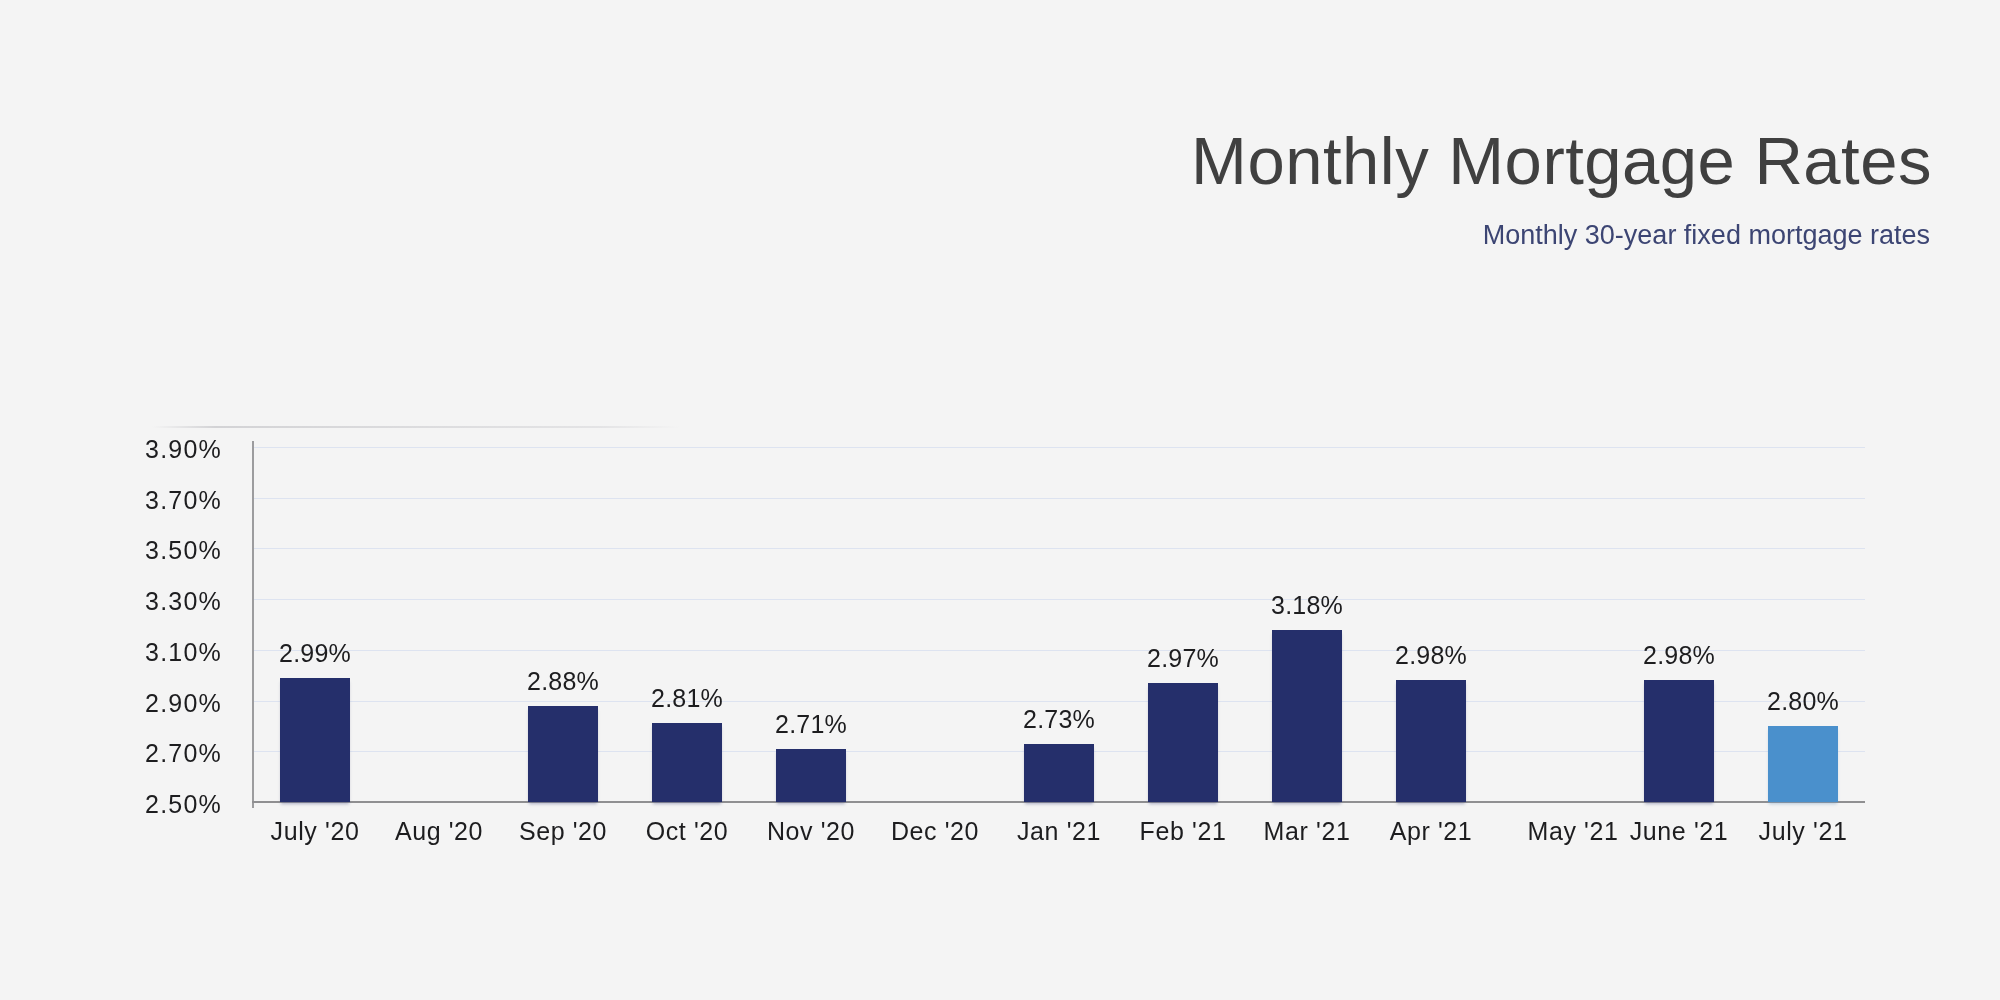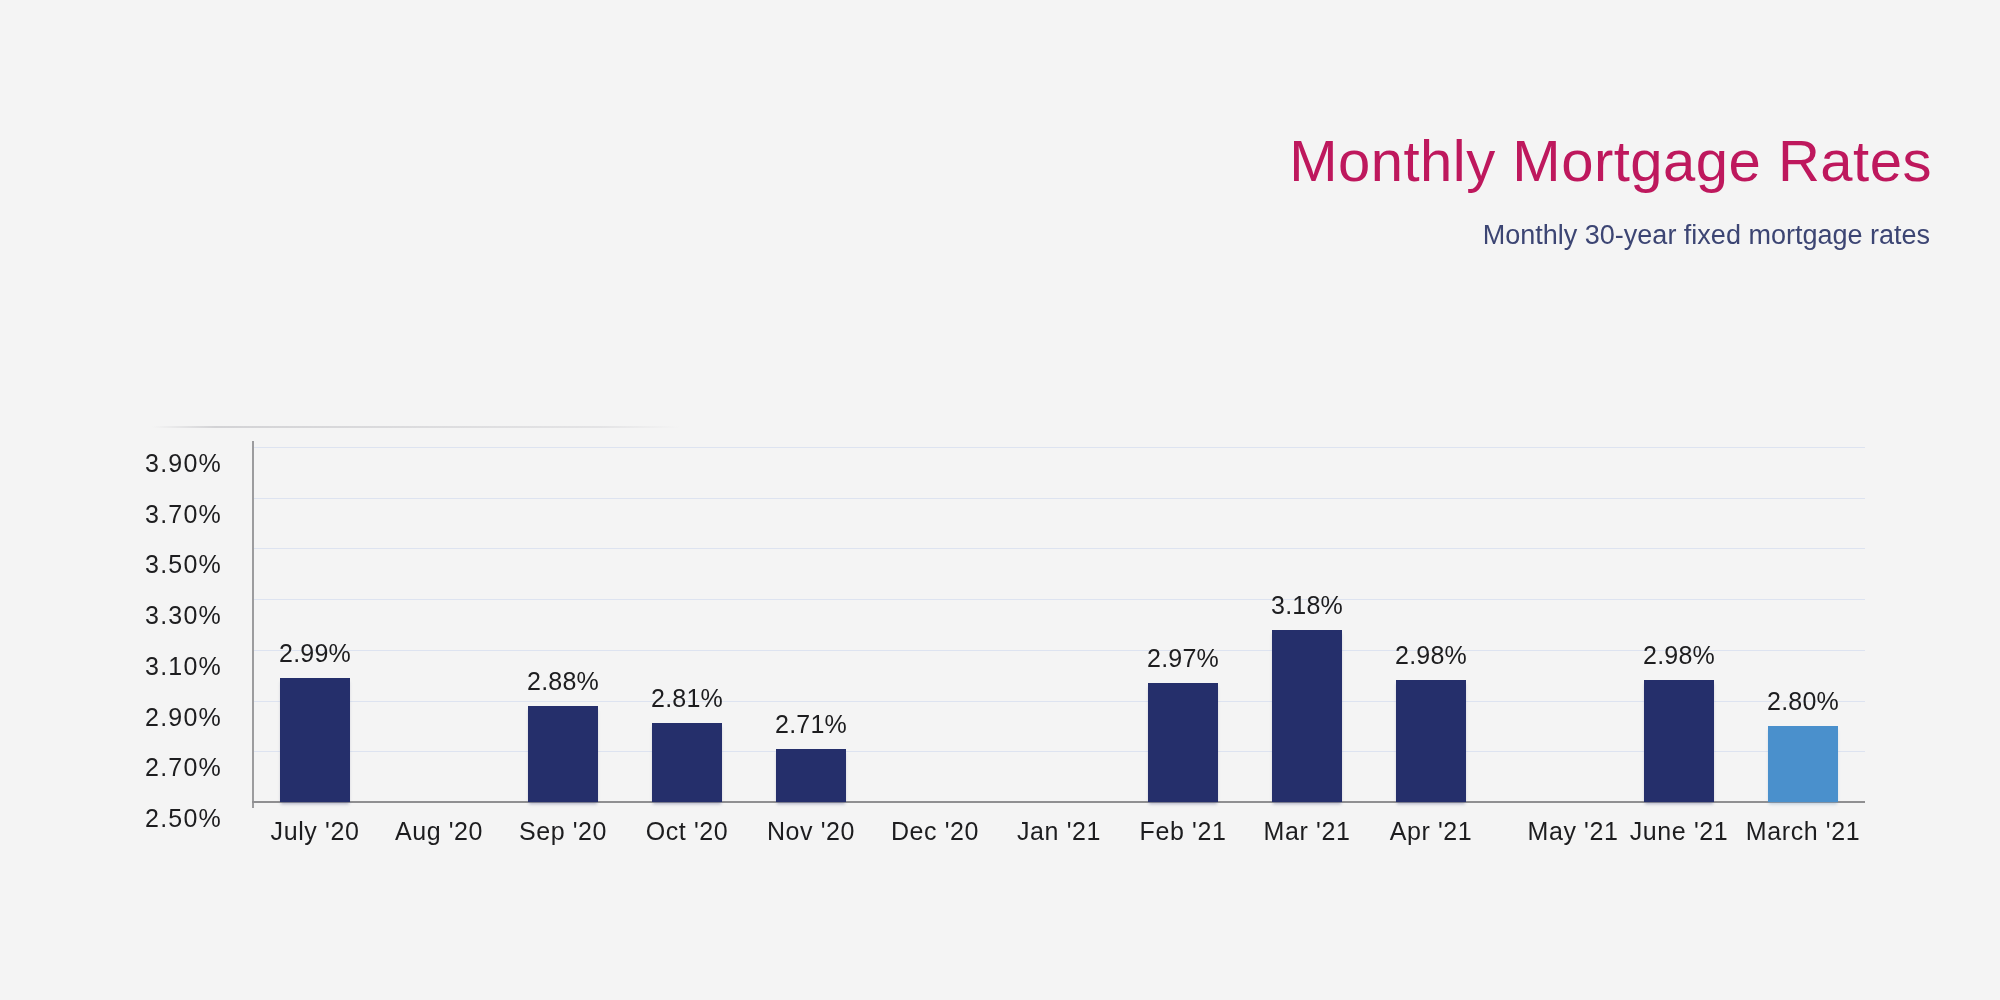--- a/index.html
+++ b/index.html
@@ -24,24 +24,24 @@
 
   
   .header {
     position: absolute;
     right: 68px;
     top: 118px;
     text-align: right;
   }
   .chart-title {
     font-family: "Liberation Sans", sans-serif;
-    font-size: 58px;
+    font-size: 67px;
     line-height: 86px;
     font-weight: 400;
-    color: #be185d;
+    color: #404040;
     letter-spacing: 0.5px;
     white-space: nowrap;
     margin: 0;
   }
   .chart-subtitle {
     font-family: "Liberation Sans", sans-serif;
     font-size: 27px;
     line-height: 34px;
     font-weight: 400;
     color: #3c4573;
@@ -99,21 +99,21 @@
     top: 801px;
     width: 1613px;
     height: 2px;
     background: #8f8f91;
   }
 
   
   .y-labels {
     position: absolute;
     left: 0;
-    top: 16px;
+    top: 2px;
     width: 240px;
     height: 780px;
   }
   .y-label {
     position: absolute;
     right: 0;
     width: 240px;
     text-align: right;
     padding-right: 18px;
     box-sizing: border-box;
@@ -229,20 +229,24 @@
           <div class="bar" title="Sep '20 2.88%" style="height: 96.3571px;"></div>
           <div class="bar-value" style="bottom: 108.357px;">2.88%</div>
         </div>
         <div class="bar-slot" style="left: 372px; width: 124px; margin-top: 16px;">
           <div class="bar" title="Oct '20 2.81%" style="height: 78.6071px;"></div>
           <div class="bar-value" style="bottom: 90.6071px;">2.81%</div>
         </div>
         <div class="bar-slot" style="left: 496px; width: 124px; text-align: right;">
           <div class="bar" title="Nov '20 2.71%" style="height: 53.25px;"></div>
           <div class="bar-value" style="bottom: 65.25px;">2.71%</div>
+        </div>
+        <div class="bar-slot" style="left: 744px; width: 124px;">
+          <div class="bar" title="Jan '21 2.73%" style="height: 58.3214px;"></div>
+          <div class="bar-value" style="bottom: 70.3214px;">2.73%</div>
         </div>
         <div class="bar-slot" style="left: 868px; width: 124px;">
           <div class="bar" title="Feb '21 2.97%" style="height: 119.179px;"></div>
           <div class="bar-value" style="bottom: 131.179px;">2.97%</div>
         </div>
         <div class="bar-slot" style="left: 992px; width: 124px;">
           <div class="bar" title="Mar '21 3.18%" style="height: 172.429px;"></div>
           <div class="bar-value" style="bottom: 184.429px;">3.18%</div>
         </div>
         <div class="bar-slot" style="left: 1116px; width: 124px;">
@@ -265,17 +269,17 @@
         <div class="x-label" style="left: 310px;">Sep '20</div>
         <div class="x-label" style="left: 434px;">Oct '20</div>
         <div class="x-label" style="left: 558px;">Nov '20</div>
         <div class="x-label" style="left: 682px;">Dec '20</div>
         <div class="x-label" style="left: 806px;">Jan '21</div>
         <div class="x-label" style="left: 930px;">Feb '21</div>
         <div class="x-label" style="left: 1054px;">Mar '21</div>
         <div class="x-label" style="left: 1178px;">Apr '21</div>
         <div class="x-label" style="left: 1320px;">May '21</div>
         <div class="x-label" style="left: 1426px;">June '21</div>
-        <div class="x-label" style="left: 1550px;">March '21</div>
+        <div class="x-label" style="left: 1550px;">July '21</div>
       </div>
   </div>
 
 </div>
 
 </body></html>

